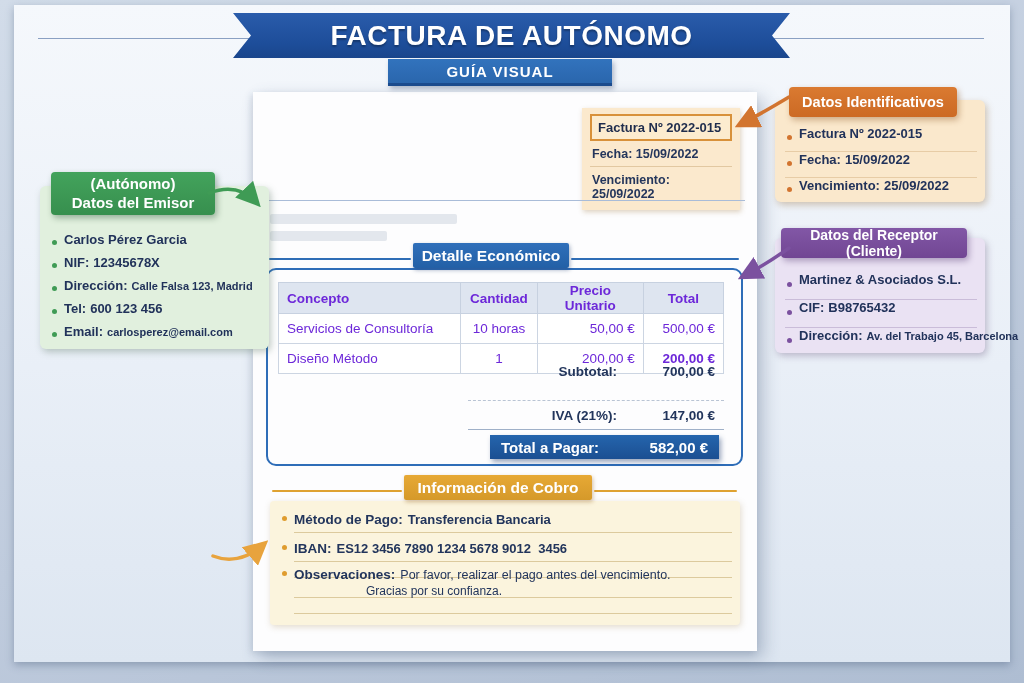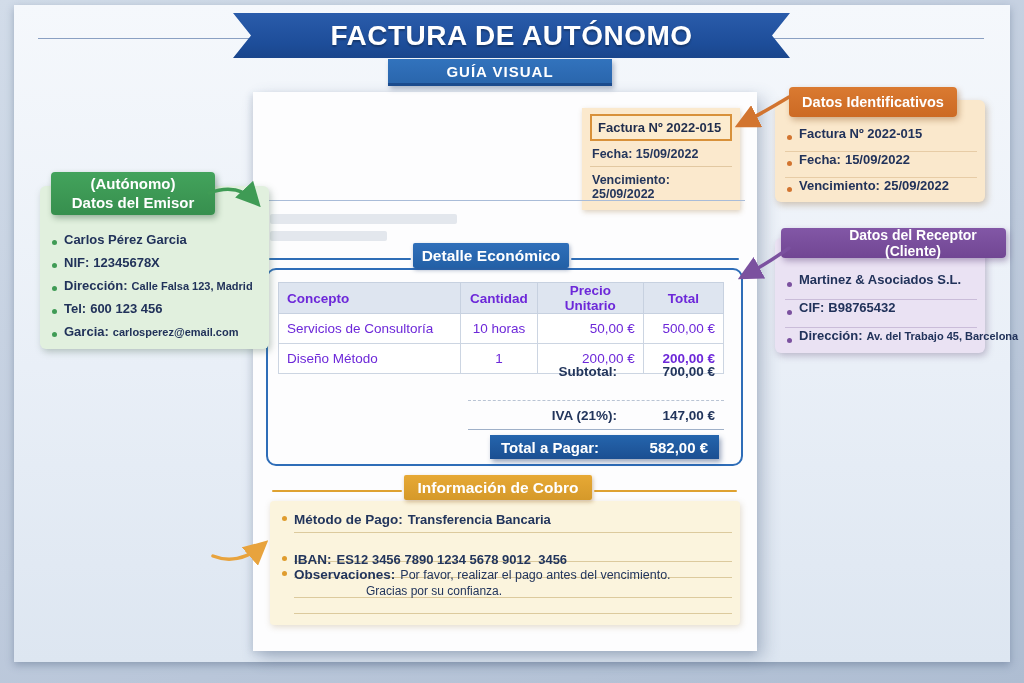--- a/index.html
+++ b/index.html
@@ -91,21 +91,21 @@
   .co-body{position:absolute;z-index:1;border-radius:6px;}
   .em-head{left:51px;top:172px;width:164px;height:43px;font-size:15px;line-height:1.25;
          background:linear-gradient(180deg,#43a35c,#378f4e);box-shadow:2px 3px 6px rgba(40,80,50,.4);}
   .em-body{left:40px;top:186px;width:229px;height:163px;background:#e1f0de;
          box-shadow:2px 3px 7px rgba(80,110,90,.35);}
   .id-head{left:789px;top:87px;width:168px;height:30px;font-size:14.5px;
          background:linear-gradient(180deg,#da7a31,#cc6a24);box-shadow:2px 3px 6px rgba(140,80,30,.4);}
   .id-body{left:775px;top:100px;width:210px;height:102px;background:#fae8cc;
          box-shadow:2px 3px 7px rgba(140,100,50,.35);}
   .rc-head{left:781px;top:228px;width:186px;height:30px;font-size:14px;
-         background:linear-gradient(180deg,#8257a6,#714693);box-shadow:2px 3px 6px rgba(80,50,110,.4);padding-left:39px;}
+         background:linear-gradient(180deg,#8257a6,#714693);box-shadow:2px 3px 6px rgba(80,50,110,.4);}
   .rc-body{left:775px;top:238px;width:210px;height:115px;background:#eae2f3;
          box-shadow:2px 3px 7px rgba(100,80,120,.35);}
   .co-list{position:absolute;left:10px;right:8px;}
   .co-item{display:flex;align-items:baseline;color:#21325a;}
   .co-item .lbl{font-weight:bold;font-size:13px;white-space:nowrap;margin-right:4px;}
   .co-item .val{font-weight:bold;font-size:13px;white-space:nowrap;}
   .co-item .val.small{font-size:11px;}
   .em-list{top:46px;} .em-list .co-item{height:23px;}
   .id-list{top:26px;} .id-list .co-item{height:25px;border-bottom:1px solid rgba(190,140,80,.3);}
   .id-list .co-item:last-child{border-bottom:none;}
@@ -203,21 +203,21 @@
       <div class="rule" style="top:60px"></div>
       <div class="rule" style="top:76px"></div>
       <div class="rule" style="top:96px"></div>
       <div class="rule" style="top:112px"></div>
 
       <div class="pay-item" style="top:11px">
         <span class="dot dot-o"></span>
         <span class="plabel">Método de Pago:</span>
         <span class="pval" style="font-size:13px;font-weight:bold">Transferencia Bancaria</span>
       </div>
-      <div class="pay-item" style="top:51px">
+      <div class="pay-item" style="top:40px">
         <span class="dot dot-o"></span>
         <span class="plabel">IBAN:</span>
         <span class="pval pre" style="font-size:13px;font-weight:bold">ES12 3456 7890 1234 5678 9012  3456</span>
       </div>
       <div class="pay-item" style="top:66px">
         <span class="dot dot-o"></span>
         <span class="plabel">Observaciones:</span>
         <span class="pval">Por favor, realizar el pago antes del vencimiento.</span>
       </div>
       <div class="notes2" style="top:83px">Gracias por su confianza.</div>
@@ -241,21 +241,21 @@
         <span class="lbl">Dirección:</span>
         <span class="val small">Calle Falsa 123, Madrid</span>
       </div>
       <div class="co-item">
         <span class="dot dot-g"></span>
         <span class="lbl">Tel:</span>
         <span class="val">600 123 456</span>
       </div>
       <div class="co-item">
         <span class="dot dot-g"></span>
-        <span class="lbl">Garcia:</span>
+        <span class="lbl">Email:</span>
         <span class="val small">carlosperez@email.com</span>
       </div>
     </div>
   </div>
   <div class="co-head em-head">
     <span>(Autónomo)</span>
     <span>Datos del Emisor</span>
   </div>
 
   <div class="co-body id-body">

